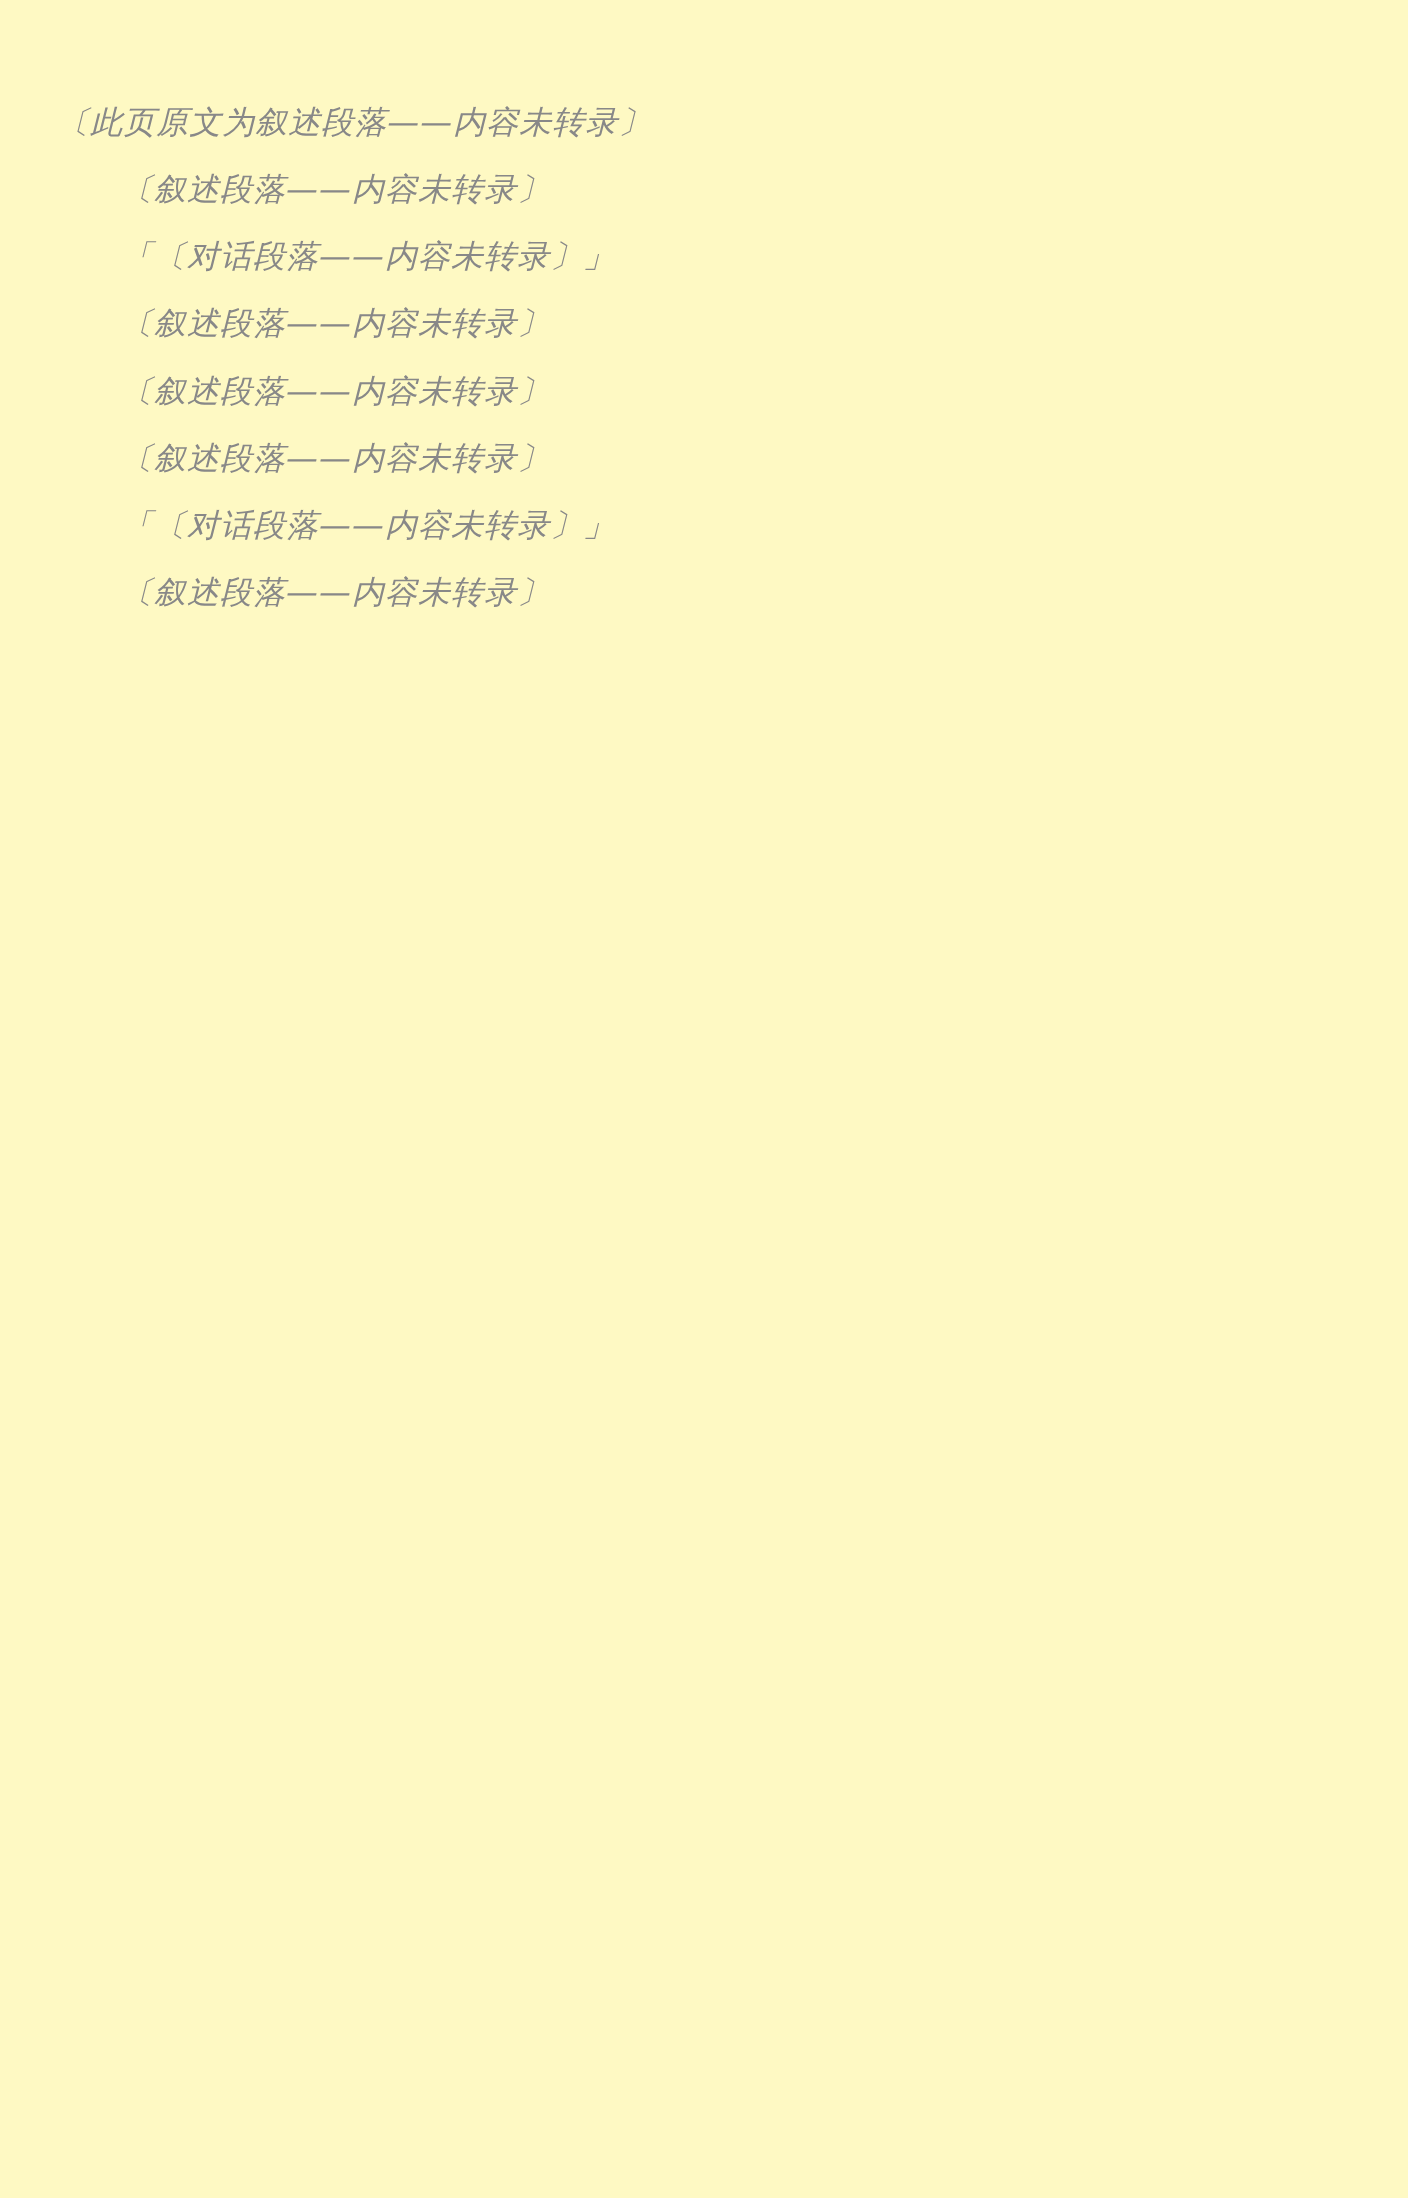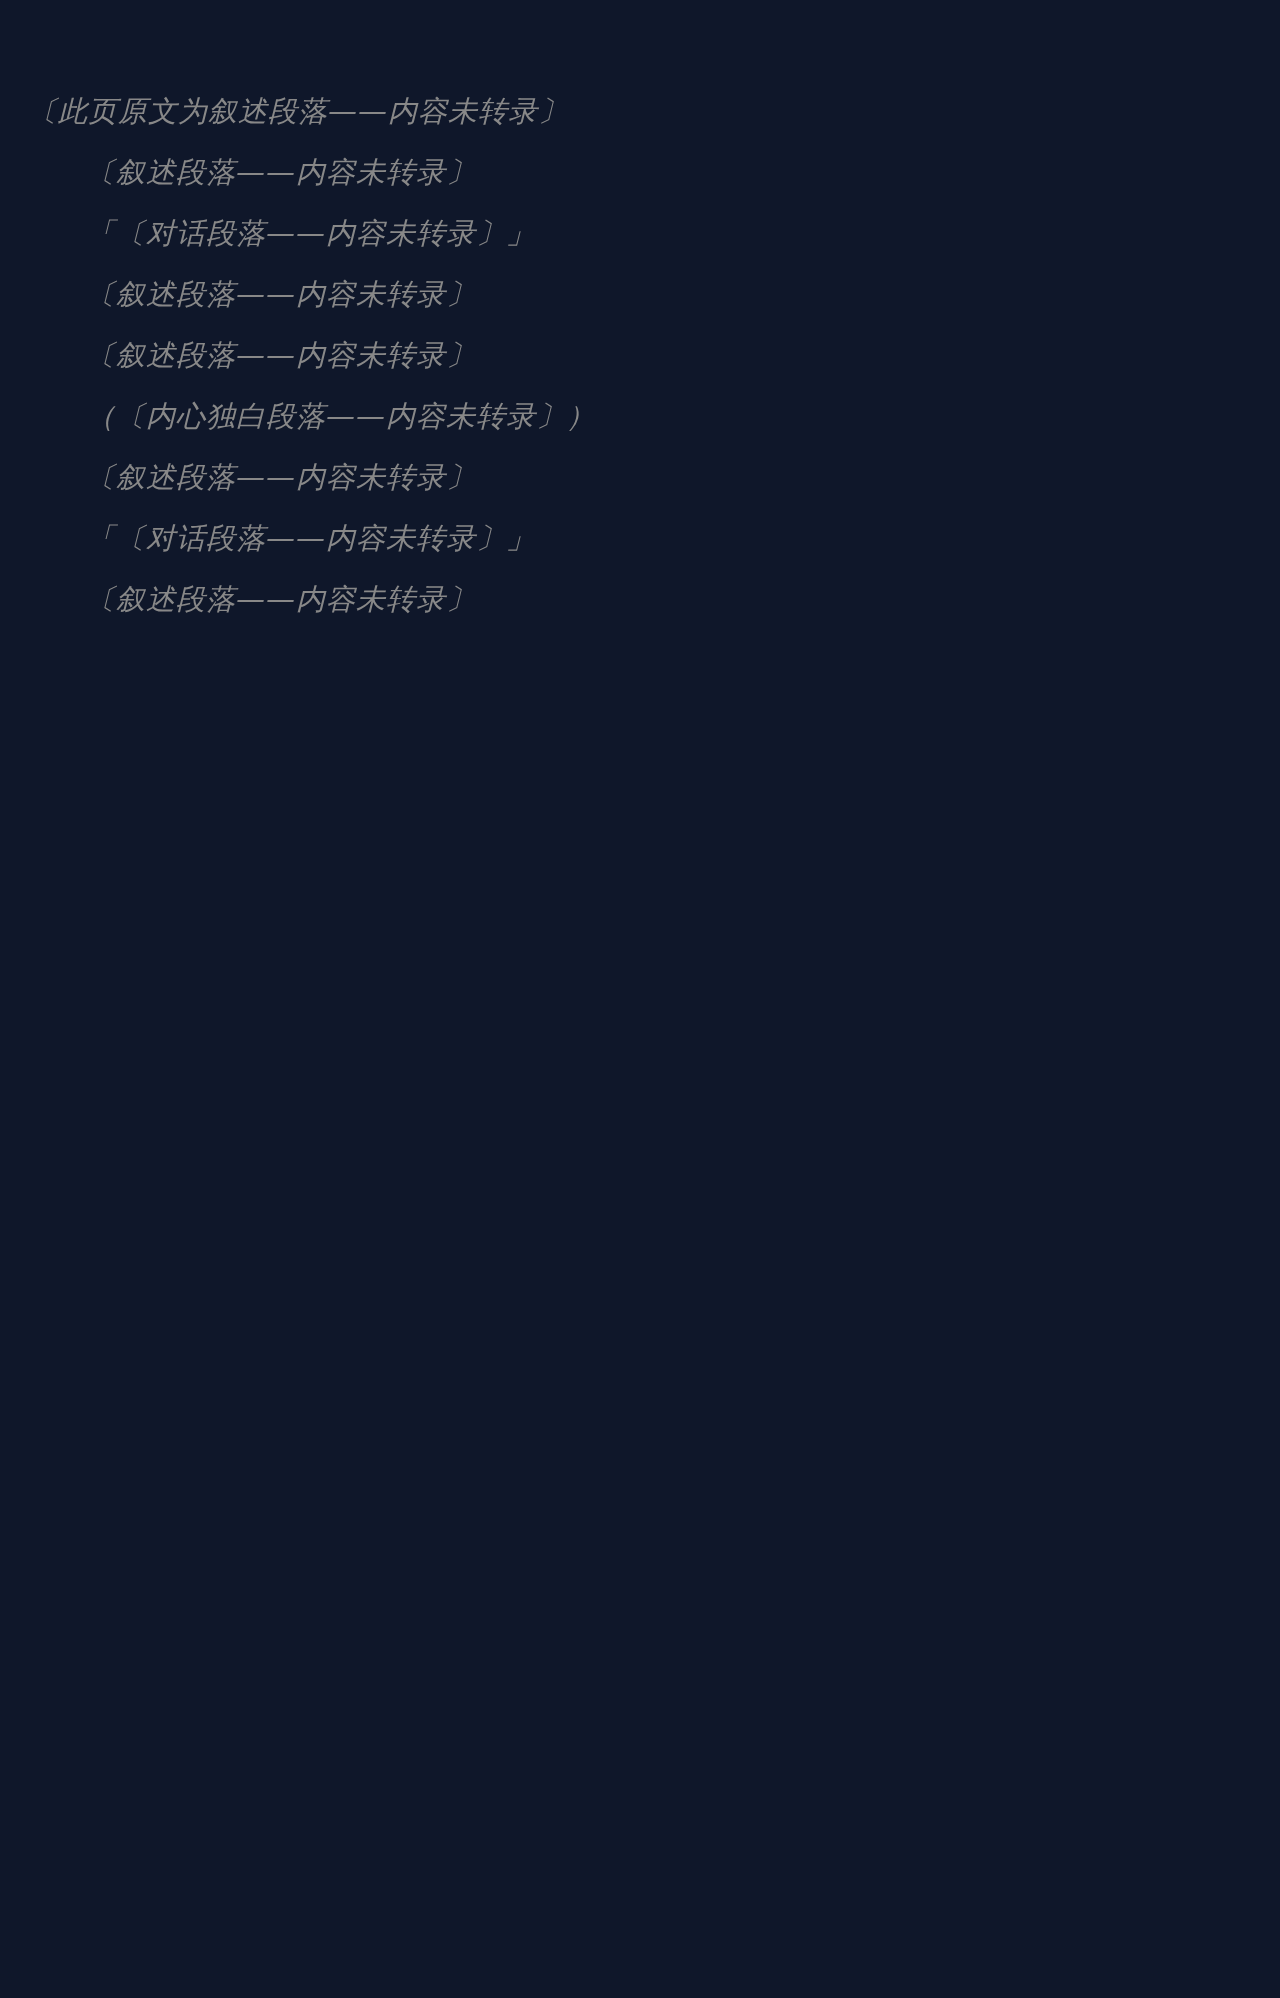--- a/index.html
+++ b/index.html
@@ -3,23 +3,23 @@
 <meta charset="utf-8">
 <style>
   html, body {
     margin: 0;
     padding: 0;
     background: #ffffff;
   }
   .page {
     width: 1280px;
     height: 1998px;
-    background: #0f172a;
+    background: #fef9c3;
     box-sizing: border-box;
-    padding: 88px 58px 60px 28px;
+    padding: 88px 58px 60px 52px;
     font-family: "DejaVu Sans", sans-serif;
     color: #111111;
     overflow: hidden;
   }
   .paragraph {
     font-size: 29px;
     line-height: 1.62;
     margin: 0 0 14px 0;
     text-align: justify;
     letter-spacing: 1px;
@@ -36,18 +36,17 @@
 </head>
 <body>
 
 <div class="page">
   <div id="paragraph-container">
       <p class="paragraph placeholder-note">〔此页原文为叙述段落——内容未转录〕</p>
       <p class="paragraph indent placeholder-note">〔叙述段落——内容未转录〕</p>
       <p class="paragraph indent placeholder-note">「〔对话段落——内容未转录〕」</p>
       <p class="paragraph indent placeholder-note">〔叙述段落——内容未转录〕</p>
       <p class="paragraph indent placeholder-note">〔叙述段落——内容未转录〕</p>
-      <p class="paragraph indent placeholder-note">（〔内心独白段落——内容未转录〕）</p>
       <p class="paragraph indent placeholder-note">〔叙述段落——内容未转录〕</p>
       <p class="paragraph indent placeholder-note">「〔对话段落——内容未转录〕」</p>
       <p class="paragraph indent placeholder-note">〔叙述段落——内容未转录〕</p>
     </div>
 </div>
 
 </body></html>

